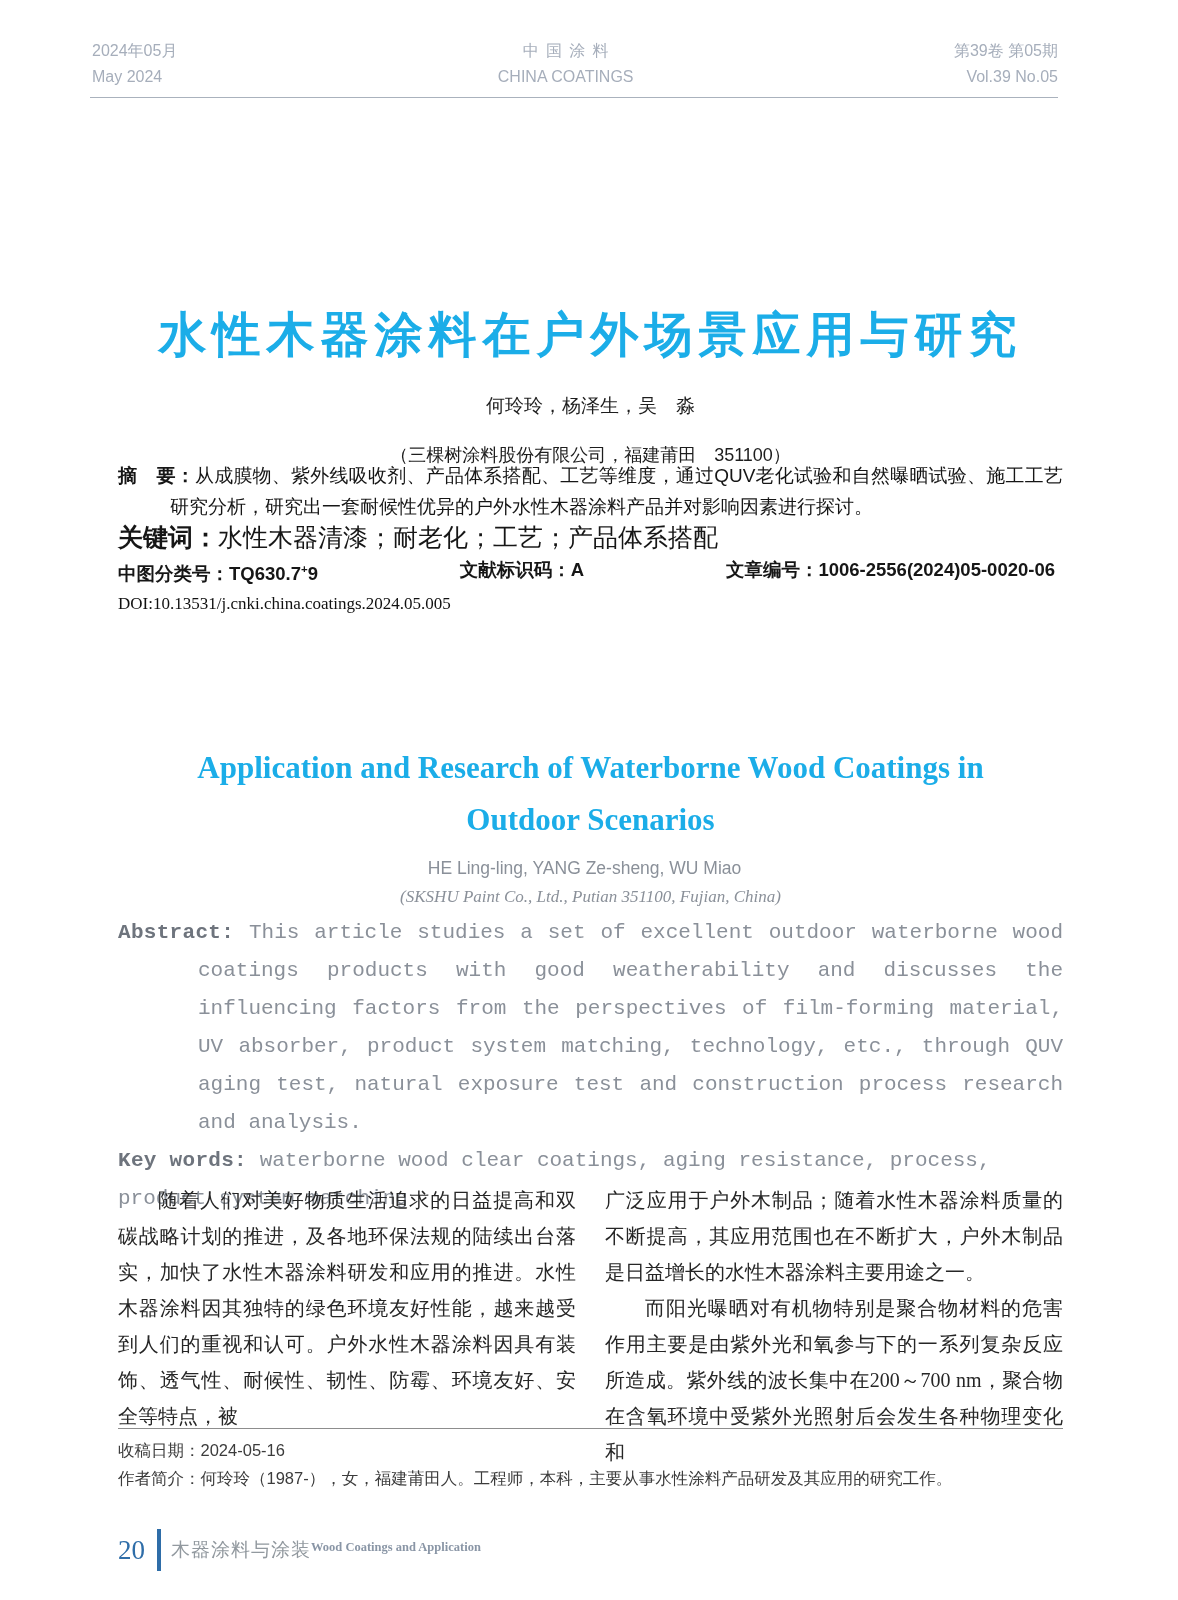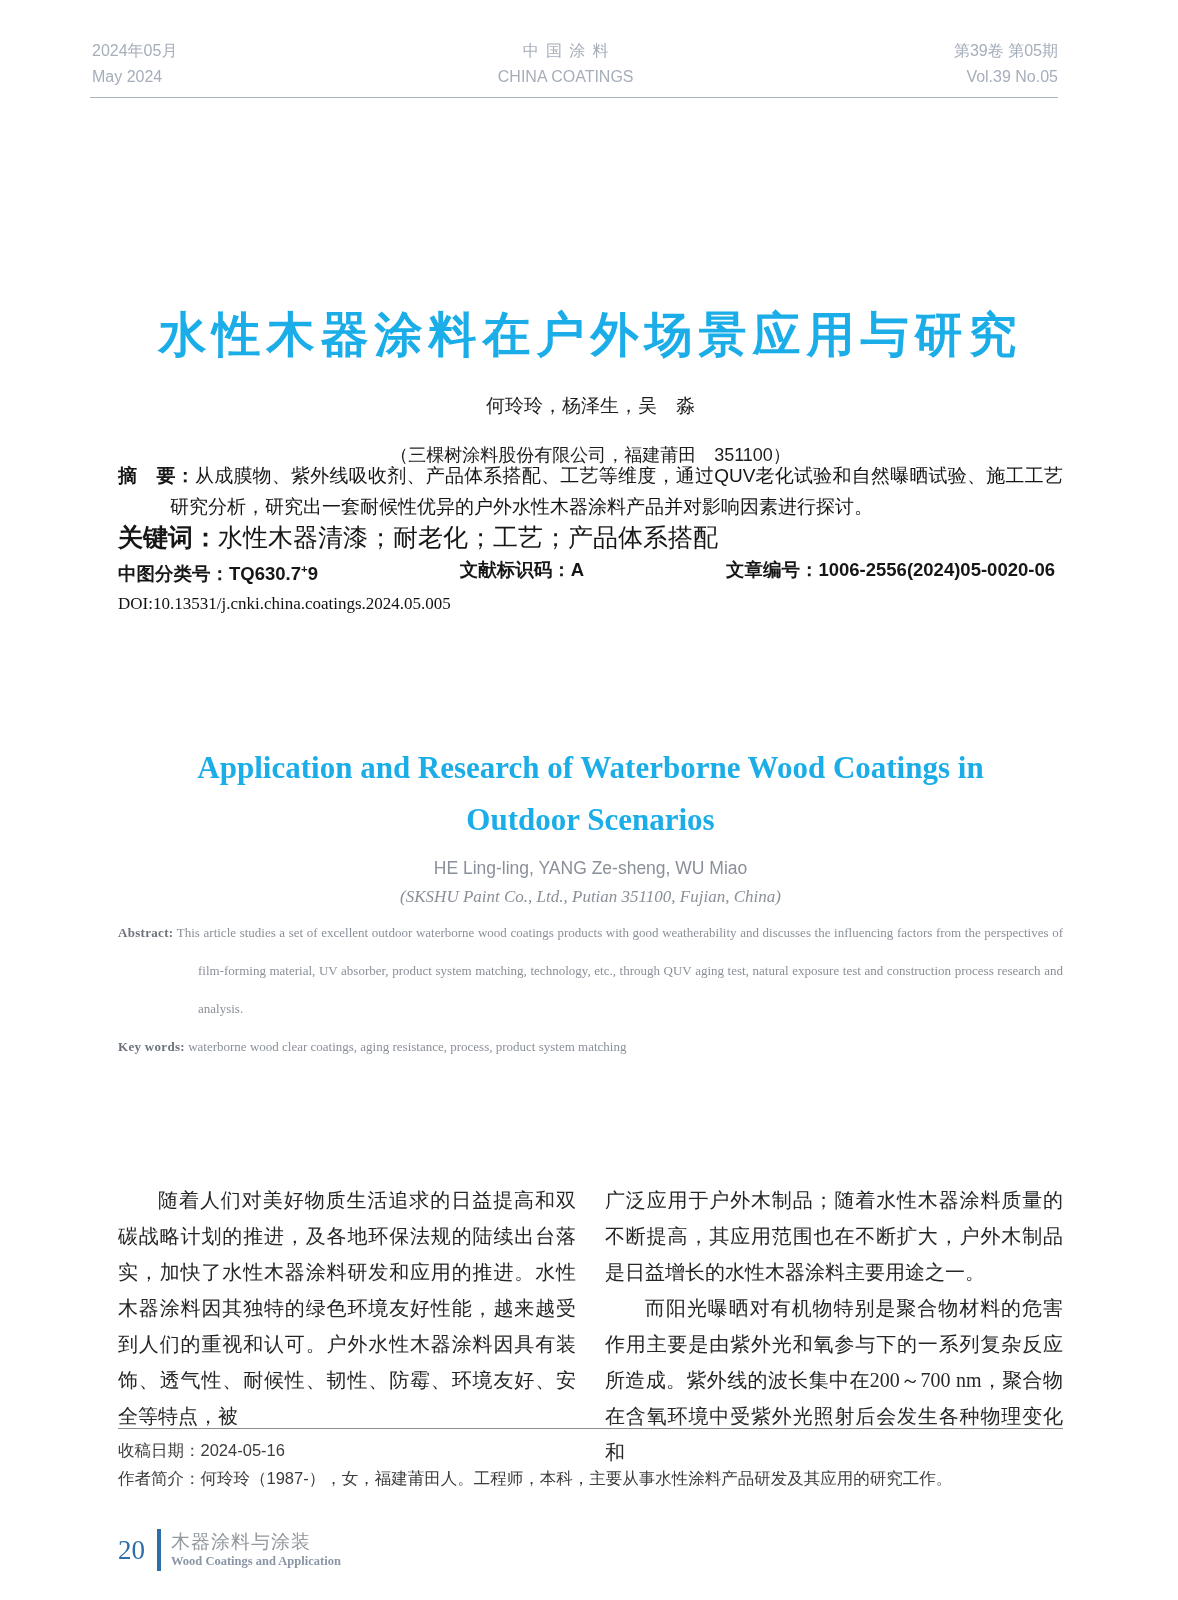--- a/index.html
+++ b/index.html
@@ -35,27 +35,27 @@
   .lbl{font-weight:700;}
   .meta-row{display:flex;justify-content:space-between;width:937px;
     font-size:18.5px;line-height:29px;font-weight:600;margin-top:2px;}
   .meta-row sup{font-size:0.62em;}
   .doi{font-family:"Liberation Serif","DejaVu Serif",serif;font-weight:400;
     font-size:17px;line-height:27px;color:#111;margin-top:2px;}
   
   .title-en{position:absolute;top:742px;left:118px;width:945px;margin:0;
     text-align:center;font-size:31px;line-height:52px;font-weight:bold;color:#1bade8;
     font-family:"Liberation Serif","DejaVu Serif",serif;}
-  .authors-en{position:absolute;top:858px;left:118px;width:945px;text-align:center;
+  .authors-en{position:absolute;top:858px;left:112px;width:945px;text-align:center;
     font-family:"Liberation Sans","DejaVu Sans",sans-serif;font-size:17.5px;color:#8a9099;}
   .affil-en{position:absolute;top:887px;left:118px;width:945px;text-align:center;
     font-style:italic;font-size:17px;color:#8a9099;}
   
   .meta-en{position:absolute;top:914px;left:118px;width:945px;color:#8a9099;
-    font-size:13px;}
+    font-size:21px;font-family:Liberation Mono, monospace;}
   .abstract-en{margin:0;line-height:38px;padding-left:80px;text-indent:-80px;text-align:justify;}
   .keywords-en{margin:0;line-height:38px;}
   .lbl-en{font-weight:700;color:#6e747d;letter-spacing:0.3px;}
   
   .columns{position:absolute;top:1182px;left:118px;width:945px;display:flex;}
   .col{width:458px;}
   .col.left{margin-right:29px;}
   .sec{margin:0 0 6px 0;font-family:"Liberation Sans","DejaVu Sans",sans-serif;
     font-size:22px;line-height:32px;font-weight:bold;color:#1bade8;}
   .sec-num{margin-right:28px;}
@@ -65,21 +65,21 @@
   
   .footnote-rule{position:absolute;top:1428px;left:118px;width:945px;height:1px;background:#8d8d8d;}
   .footnote{position:absolute;top:1436px;left:118px;width:945px;
     font-family:"Liberation Sans","DejaVu Sans",sans-serif;
     font-size:16.5px;line-height:28px;color:#3c3c3c;}
   
   .pg-footer{position:absolute;top:1528px;left:118px;display:flex;align-items:center;}
   .pg-num{font-size:27px;color:#2e6da8;font-family:"Liberation Serif","DejaVu Serif",serif;
     margin-right:12px;line-height:44px;}
   .pg-bar{width:4px;height:42px;background:#2e6da8;margin-right:10px;}
-  .pg-col{display:flex;flex-direction:column;justify-content:center;}
+  .pg-col{display:flex;flex-direction:row;justify-content:center;}
   .pg-cn{font-family:"Liberation Sans","DejaVu Sans",sans-serif;font-size:19px;
     line-height:22px;color:#92999f;letter-spacing:1px;}
   .pg-en{font-family:"Liberation Serif","DejaVu Serif",serif;font-weight:bold;
     font-size:12.5px;line-height:16px;color:#8a96a6;}
 </style>
 </head>
 <body>
 
 <div class="page">
 

